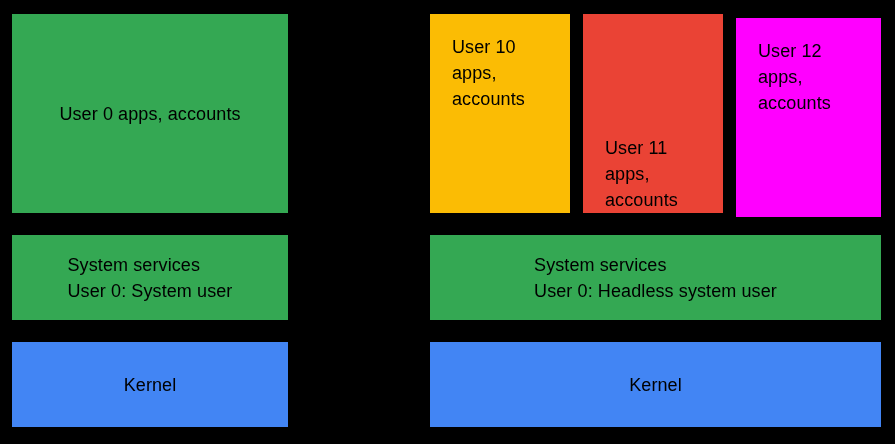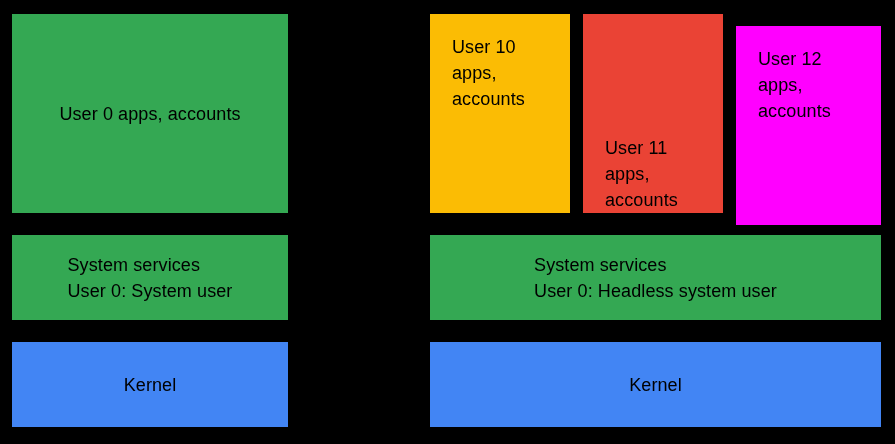--- a/index.html
+++ b/index.html
@@ -62,21 +62,21 @@
     left: 583px;
     top: 14px;
     width: 140px;
     height: 199px;
     align-items: flex-end;
     justify-content: flex-start;
     padding: 20px 0 0 22px;
   }
   #box-user12-apps {
     left: 736px;
-    top: 26px;
+    top: 18px;
     width: 145px;
     height: 199px;
     align-items: flex-start;
     justify-content: flex-start;
     padding: 20px 0 0 22px;
   }
   
   #box-system-services-left {
     left: 12px;
     top: 235px;

